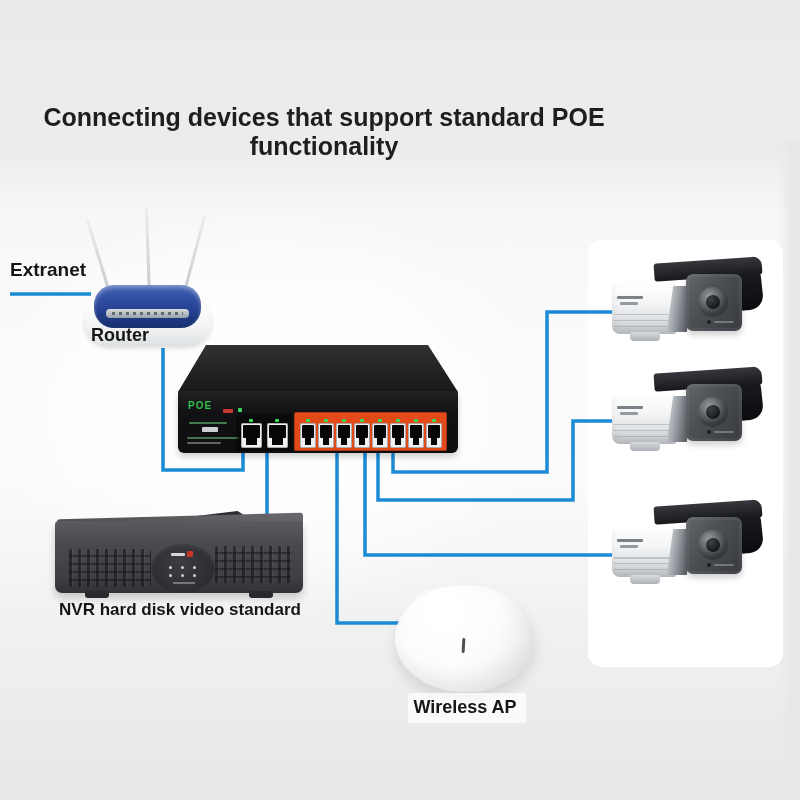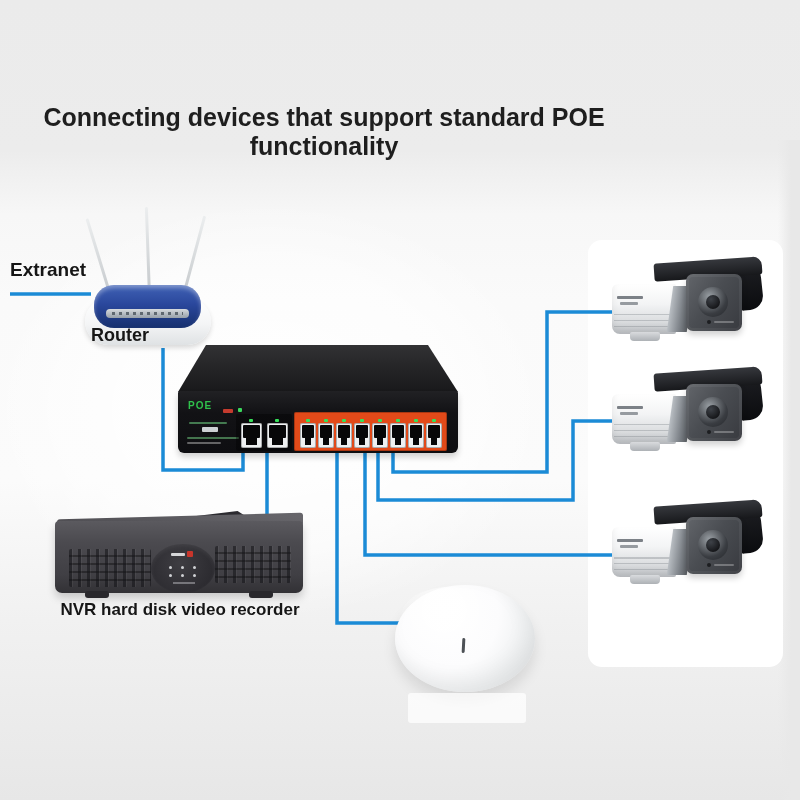--- a/index.html
+++ b/index.html
@@ -280,14 +280,15 @@
           <i></i>
         </div>
       <div class="cam-ir"></div>
     </div>
     <div class="cam-mount"></div>
   </div>
 
   <div class="ap-band"></div>
   <div class="lbl lbl-extranet">Extranet</div>
   <div class="lbl lbl-router">Router</div>
-  <div class="lbl lbl-nvr">NVR hard disk video recorder</div>
+  <div class="lbl lbl-nvr">NVR hard disk video standard</div>
+  <div class="lbl lbl-ap">Wireless AP</div>
 </div>
 
 </body></html>

